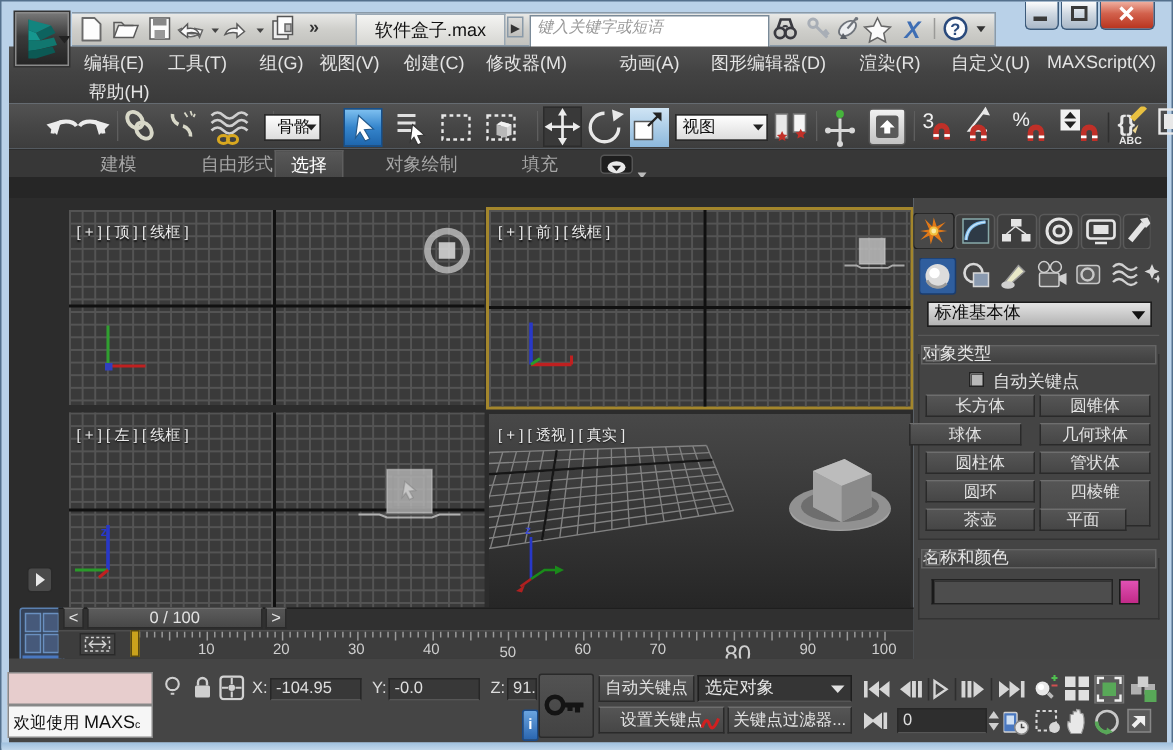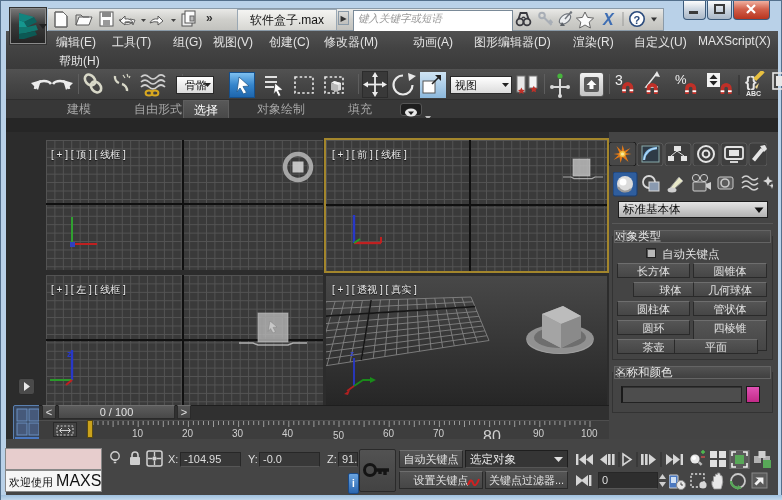--- a/index.html
+++ b/index.html
@@ -519,28 +519,28 @@
 <div class="abs" style="left:611px;top:222px;width:161px;height:1px;background:#2e2e2e;border-bottom:1px solid #585858"></div>
 <div class="abs" style="left:611px;top:235px;width:161px;height:124px;border:1px solid #333;border-top:none"></div>
 <div class="abs" style="left:611px;top:371px;width:161px;height:41px;border:1px solid #333;border-top:none"></div>
 
 <div class="abs" style="left:613px;top:229px;width:157px;height:13px;background:linear-gradient(#525252,#404040);border:1px solid #646464;color:#e6e6e6;font-size:11.5px;line-height:11px;text-align:left">对象类型</div>
 <div class="abs" style="left:616px;top:231px;width:10px;height:9px;border:1px solid #777;color:#ddd;font-size:9px;line-height:7px;text-align:center">-</div>
 <div class="abs" style="left:645px;top:247px;width:10px;height:10px;background:#b8b8b8;border:1px solid #222;box-shadow:inset 1px 1px 0 #555"></div>
 <div class="abs" style="left:661px;top:246px;color:#e2e2e2;font-size:11.5px">自动关键点</div>
 <div class="btn" style="left:616px;top:262px;width:73px;height:15px;line-height:14px">长方体</div>
 <div class="btn" style="left:692px;top:262px;width:74px;height:15px;line-height:14px">圆锥体</div>
-<div class="btn" style="left:632px;top:281px;width:75px;height:15px;line-height:14px">球体</div>
+<div class="btn" style="left:605px;top:281px;width:75px;height:15px;line-height:14px">球体</div>
 <div class="btn" style="left:692px;top:281px;width:74px;height:15px;line-height:14px">几何球体</div>
 <div class="btn" style="left:616px;top:300px;width:73px;height:15px;line-height:14px">圆柱体</div>
 <div class="btn" style="left:692px;top:300px;width:74px;height:15px;line-height:14px">管状体</div>
 <div class="btn" style="left:616px;top:319px;width:73px;height:15px;line-height:14px">圆环</div>
 <div class="btn" style="left:692px;top:319px;width:74px;height:31px;line-height:14px">四棱锥</div>
 <div class="btn" style="left:616px;top:338px;width:73px;height:15px;line-height:14px">茶壶</div>
-<div class="btn" style="left:673px;top:338px;width:84px;height:15px;line-height:14px">平面</div>
+<div class="btn" style="left:692px;top:338px;width:58px;height:15px;line-height:14px">平面</div>
 
 <div class="abs" style="left:613px;top:365px;width:157px;height:13px;background:linear-gradient(#525252,#404040);border:1px solid #646464;color:#e6e6e6;font-size:11.5px;line-height:11px;text-align:left">名称和颜色</div>
 <div class="abs" style="left:616px;top:367px;width:10px;height:9px;border:1px solid #777;color:#ddd;font-size:9px;line-height:7px;text-align:center">-</div>
 <div class="abs" style="left:620px;top:385px;width:121px;height:17px;background:#4d4d4d;border:1px solid #222;border-left:2px solid #1a1a1a;box-shadow:inset 0 1px 0 #333"></div>
 <div class="abs" style="left:745px;top:385px;width:14px;height:17px;background:linear-gradient(#e052b4,#c22a88);border:1px solid #1a1a1a"></div>
 
 <div id="tsrow"></div>
 <div class="btn" style="left:41px;top:404px;width:14px;height:14px;line-height:12px;font-size:11px">&lt;</div>
 <div class="btn" style="left:57px;top:404px;width:117px;height:14px;line-height:13px;font-size:11px;background:linear-gradient(#5c5c5c,#484848)">0 / 100</div>
 <div class="btn" style="left:176px;top:404px;width:14px;height:14px;line-height:12px;font-size:11px">&gt;</div>
@@ -660,21 +660,21 @@
 <div class="abs" style="left:281px;top:427px;color:#cfcfcf;font-size:10px">40</div>
 <div class="abs" style="left:332px;top:429px;color:#cfcfcf;font-size:10px">50</div>
 <div class="abs" style="left:382px;top:427px;color:#cfcfcf;font-size:10px">60</div>
 <div class="abs" style="left:432px;top:427px;color:#cfcfcf;font-size:10px">70</div>
 <div class="abs" style="left:482px;top:427px;color:#cfcfcf;font-size:16px">80</div>
 <div class="abs" style="left:532px;top:427px;color:#cfcfcf;font-size:10px">90</div>
 <div class="abs" style="left:580px;top:427px;color:#cfcfcf;font-size:10px">100</div>
 
 <div id="sbar"></div>
 <div class="abs" style="left:4px;top:447px;width:97px;height:22px;background:#e7cdcd;border:1px solid #888"></div>
-<div class="abs" style="left:4px;top:469px;width:97px;height:22px;background:#f6f6f6;border:1px solid #888;color:#111;font-size:11px;line-height:20px;padding-left:3px;white-space:nowrap;overflow:hidden">欢迎使用 <span style="font-size:16px">MAXS</span><span style="font-size:7px">c</span></div>
+<div class="abs" style="left:4px;top:469px;width:97px;height:22px;background:#f6f6f6;border:1px solid #888;color:#111;font-size:11px;line-height:20px;padding-left:3px;white-space:nowrap;overflow:hidden">欢迎使用 <span style="font-size:12px">MAXS</span><span style="font-size:7px">c</span></div>
 <svg class="abs" style="left:107px;top:449px" width="60" height="17">
  <g stroke="#cfcfcf" stroke-width="1.4" fill="none">
         <circle cx="7" cy="6" r="4.2"></circle>
         <path d="M5.5 10 h3 M5.8 12.5 h2.4"></path>
       </g>
  <g transform="translate(20,0)">
         <rect x="2" y="7" width="10" height="8" rx="1" fill="#cfcfcf"></rect>
         <path d="M4 7 v-2 a3 3 0 0 1 6 0 v2" stroke="#cfcfcf" stroke-width="1.6" fill="none"></path>
       </g>
  <g transform="translate(38,0)">

